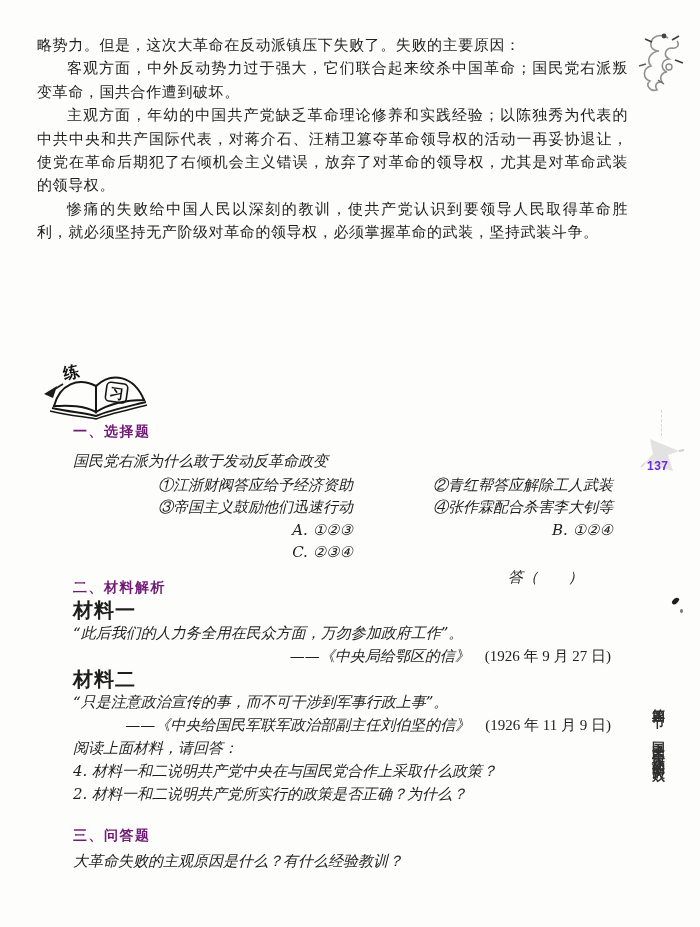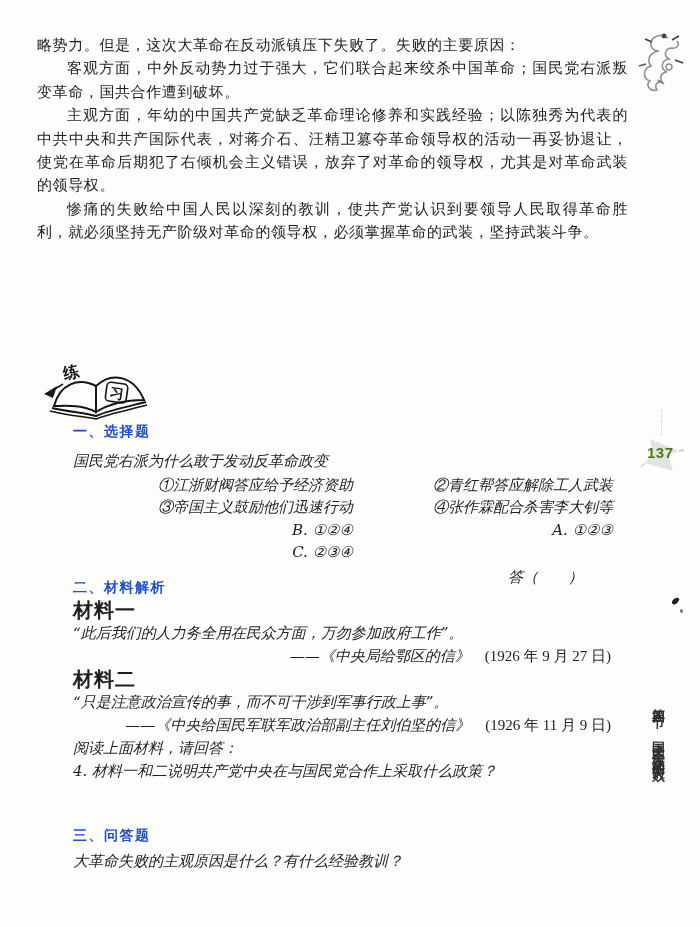--- a/index.html
+++ b/index.html
@@ -14,39 +14,39 @@
   .main-text{
     position:absolute;left:37px;top:34px;width:591px;
     font-size:15px;line-height:23.4px;letter-spacing:0.6px;text-align:justify;
   }
   .main-text p{margin:0;text-indent:2em;}
   .main-text p.no-indent{text-indent:0;}
 
   .practice{position:absolute;left:40px;top:360px;width:112px;height:62px;}
 
   .sec{position:absolute;left:73px;width:540px;font-size:15px;}
-  .sec-h{font-size:14px;margin:0 0 9px 0;letter-spacing:1.5px;color:#1d4ed8;}
+  .sec-h{font-size:14px;margin:0 0 9px 0;letter-spacing:1.5px;color:#701a75;}
   .sec1{top:423px;}
   .q-line{line-height:22px;margin-bottom:2px;}
   .opts{display:grid;grid-template-columns:266px 1fr;padding-left:14px;line-height:22.4px;text-align:right;}
   .answer{text-align:right;padding-right:30px;margin-top:2px;line-height:22px;}
 
   .sec2{top:576px;line-height:23px;}
   .m-label{font-size:20px;letter-spacing:1px;line-height:23px;}
   .attr{text-align:right;padding-right:2px;}
   .attr .date{font-style:normal;font-family:"Liberation Serif",serif;}
 
   .sec3{top:824px;line-height:23px;}
   .sec3 .sec-h{margin-bottom:3px;}
 
   .badge{position:absolute;left:638px;top:436px;width:48px;height:40px;}
   .badge svg{position:absolute;left:0;top:0;}
   .badge .num{
-    position:absolute;left:9px;top:8px;font-size:15px;font-weight:700;
-    font-family:"Liberation Sans","DejaVu Sans",sans-serif;color:#4d7c0f;letter-spacing:0.5px;
+    position:absolute;left:9px;top:23px;font-size:12px;font-weight:700;
+    font-family:"Liberation Sans","DejaVu Sans",sans-serif;color:#6d28d9;letter-spacing:0.5px;
   }
   .dotline{position:absolute;left:661px;top:410px;height:26px;width:0;border-left:1px dashed #d8d8d8;}
 
   .side-title{
     position:absolute;left:649px;top:698px;writing-mode:vertical-rl;
     font-size:13px;letter-spacing:3.5px;color:#2e2e2e;
     font-family:"Liberation Sans","DejaVu Sans",sans-serif;font-weight:600;
   }
   .side-title .gap{margin-top:15px;}
 
@@ -97,37 +97,38 @@
   </div>
 
   <div class="sec sec1">
     <h3 class="sec-h hei">一、选择题</h3>
     <div class="q-line kai">国民党右派为什么敢于发动反革命政变</div>
     <div class="opts kai">
       <span>①江浙财阀答应给予经济资助</span>
       <span>②青红帮答应解除工人武装</span>
       <span>③帝国主义鼓励他们迅速行动</span>
       <span>④张作霖配合杀害李大钊等</span>
+      <span>A. ①②③</span>
       <span>B. ①②④</span>
-      <span>A. ①②③</span>
       <span>C. ②③④</span>
     </div>
     <div class="answer kai">答（　　）</div>
   </div>
 
   <div class="sec sec2">
     <div class="sec-h hei" style="margin:0;">二、材料解析</div>
     <div class="m-label hei">材料一</div>
     <div class="kai">“此后我们的人力务全用在民众方面，万勿参加政府工作”。</div>
     <div class="attr kai"><span>——《中央局给鄂区的信》</span>　<span class="date">(1926 年 9 月 27 日)</span></div>
     <div class="m-label hei">材料二</div>
     <div class="kai">“只是注意政治宣传的事，而不可干涉到军事行政上事”。</div>
     <div class="attr kai"><span>——《中央给国民军联军政治部副主任刘伯坚的信》</span>　<span class="date">(1926 年 11 月 9 日)</span></div>
     <div class="kai">阅读上面材料，请回答：</div>
     <div class="kai">4. 材料一和二说明共产党中央在与国民党合作上采取什么政策？</div>
+    <div class="kai">2. 材料一和二说明共产党所实行的政策是否正确？为什么？</div>
   </div>
 
   <div class="sec sec3">
     <h3 class="sec-h hei">三、问答题</h3>
     <div class="kai">大革命失败的主观原因是什么？有什么经验教训？</div>
   </div>
 
   <div class="dotline"></div>
   <div class="badge">
     <svg width="48" height="40" viewBox="0 0 48 40">

